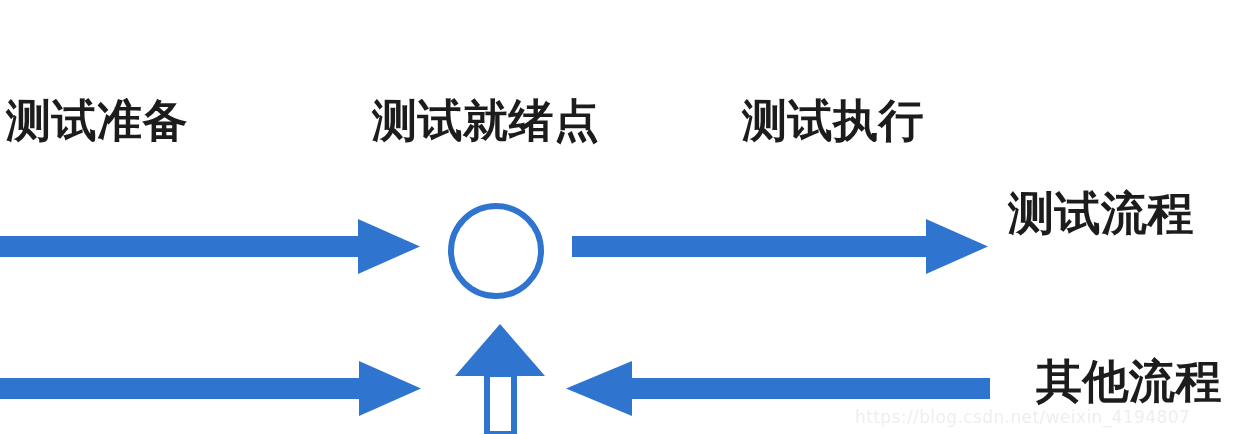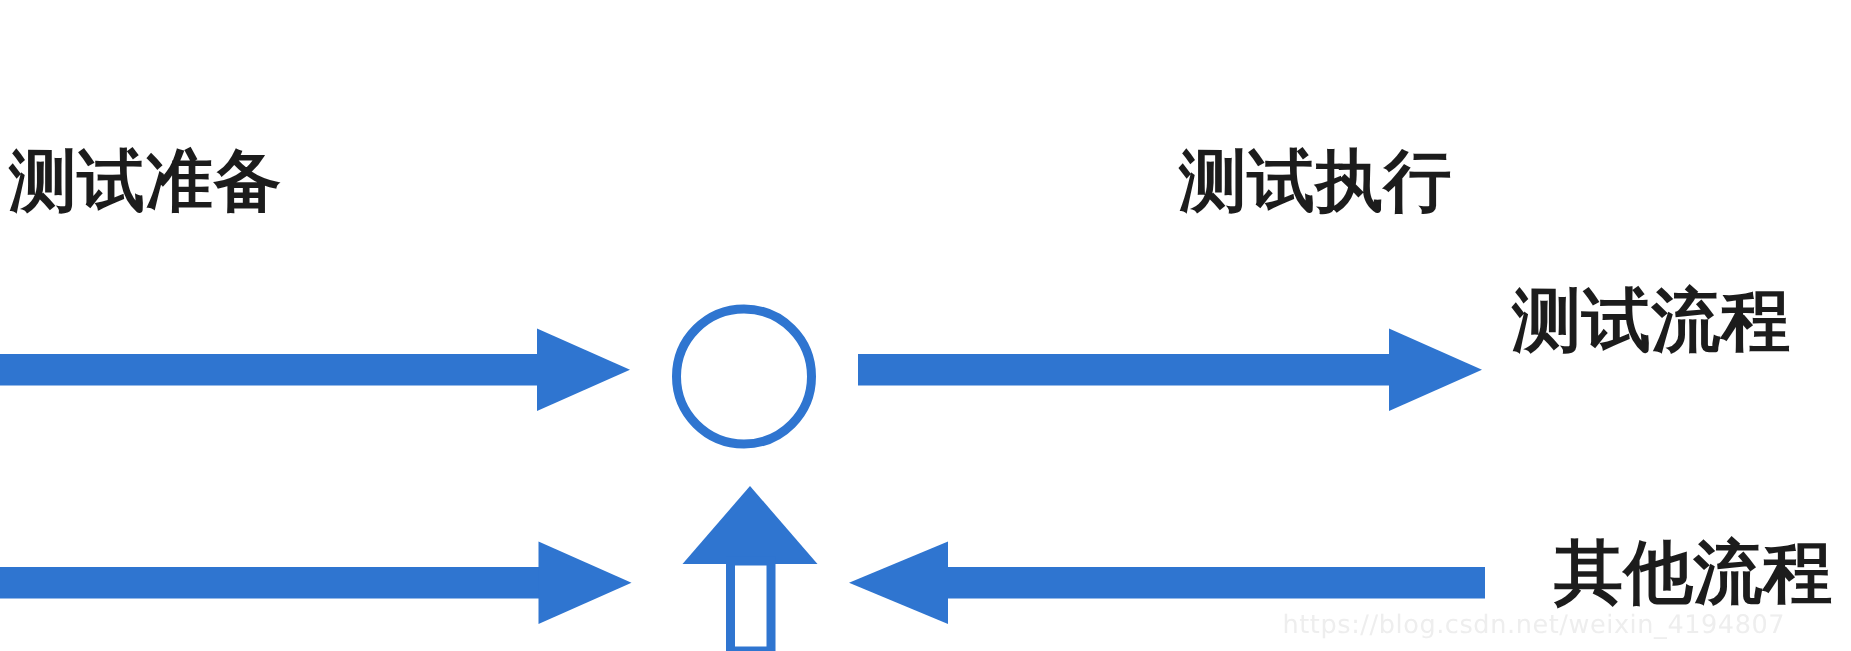--- a/index.html
+++ b/index.html
@@ -34,21 +34,21 @@
     font-size: 46px;
     line-height: 1;
     letter-spacing: 0.5px;
     white-space: nowrap;
   }
   .label-stage     { font-size: 45px; }
   .label-flow      { font-size: 46px; }
 
   #label-test-preparation { left: 6px;   top: 98px; }
   #label-test-ready-point { left: 372px; top: 98px; }
-  #label-test-execution   { left: 786px; top: 98px; }
+  #label-test-execution   { left: 742px; top: 98px; }
   #label-test-process     { left: 1008px; top: 190px; }
   #label-other-process    { left: 1036px; top: 358px; }
 
   #watermark {
     position: absolute;
     left: 855px;
     top: 407px;
     font-family: "DejaVu Sans", "Liberation Sans", sans-serif;
     font-size: 17px;
     color: #eeeeee;
@@ -90,20 +90,21 @@
 
     <g>
       <polygon points="500,324 545,376 455,376" fill="#2f75d0"></polygon>
       <rect x="487" y="374" width="27" height="60" fill="#ffffff" stroke="#2f75d0" stroke-width="6"></rect>
     </g>
 
   </svg>
 
   <div class="diagram-label label-stage" id="label-test-preparation">测试准备</div>
 
+  <div class="diagram-label label-stage" id="label-test-ready-point">测试就绪点</div>
 
   <div class="diagram-label label-stage" id="label-test-execution">测试执行</div>
 
   <div class="diagram-label label-flow" id="label-test-process">测试流程</div>
 
   <div class="diagram-label label-flow" id="label-other-process">其他流程</div>
 
   <div id="watermark">https://blog.csdn.net/weixin_4194807</div>
 
 </div>

